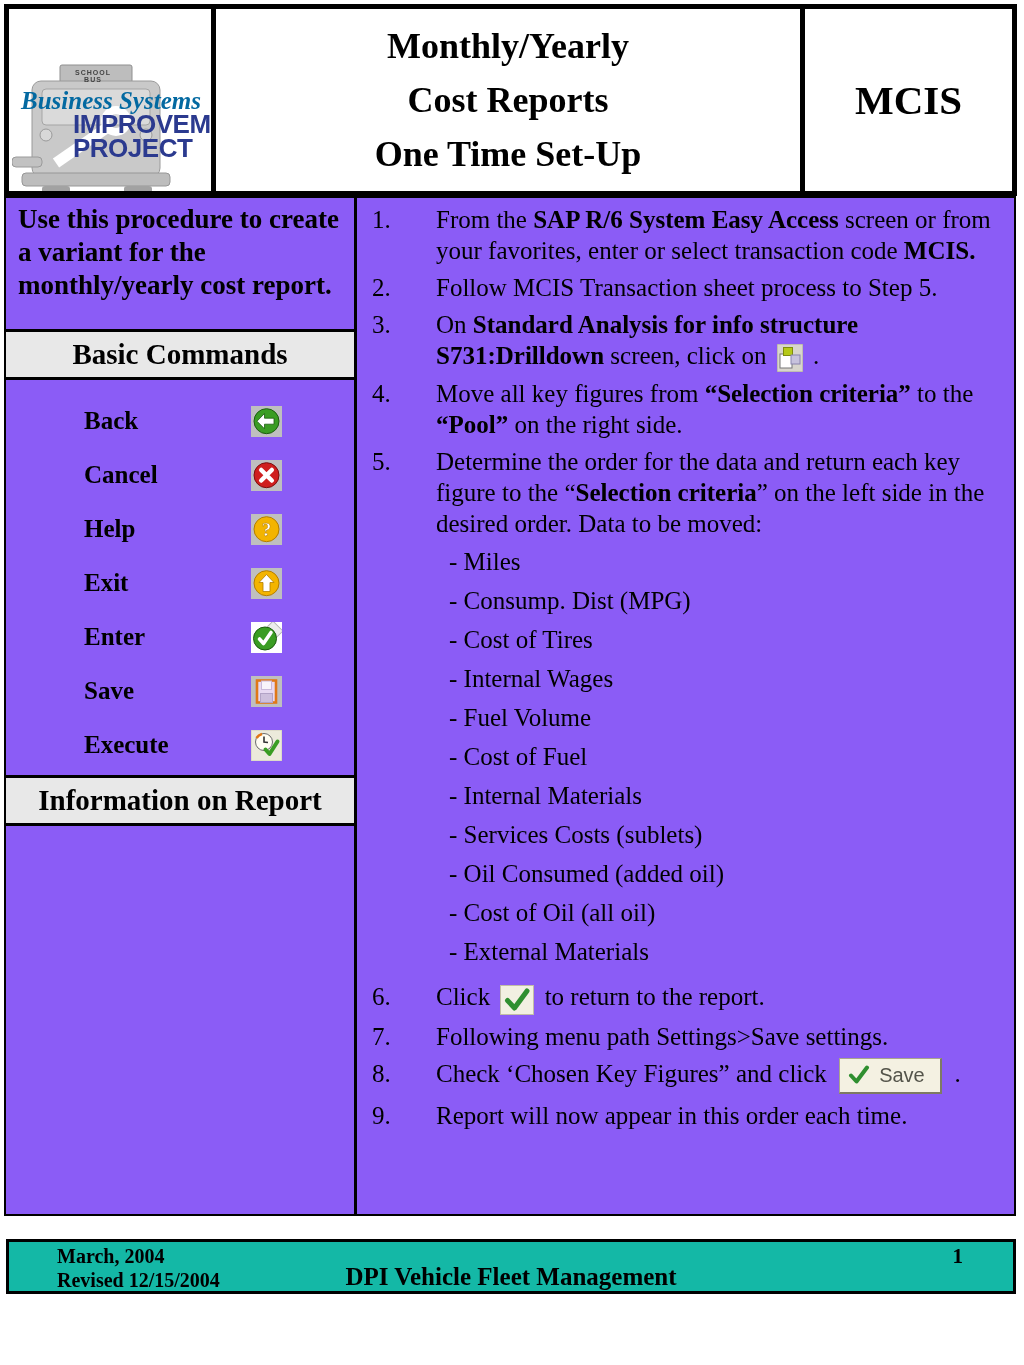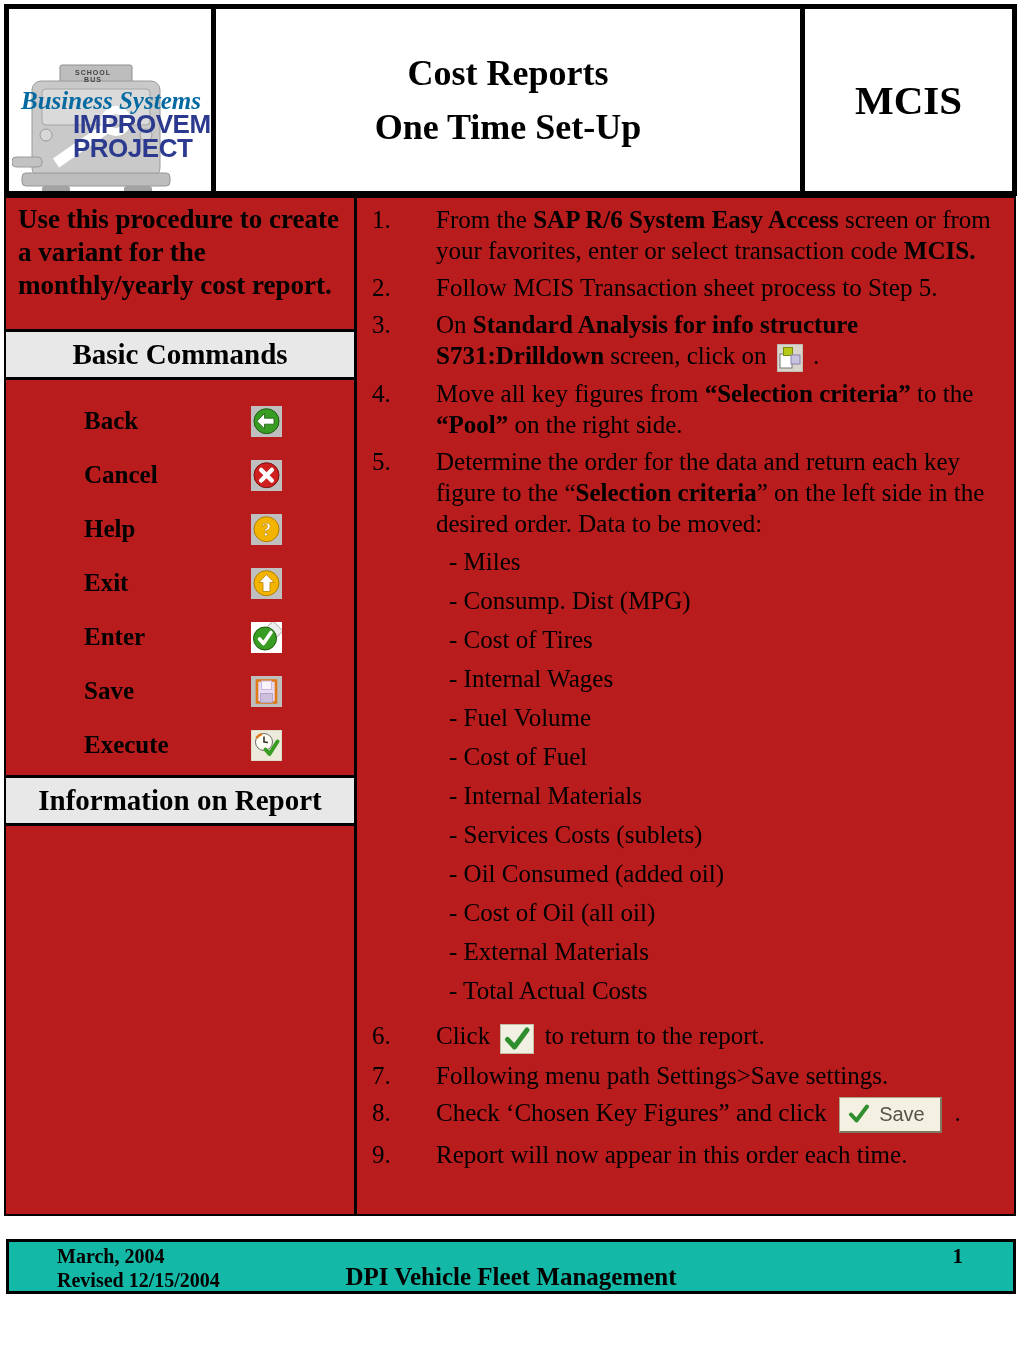--- a/index.html
+++ b/index.html
@@ -36,21 +36,21 @@
   .brand-mid, .brand-bottom {
     position:absolute; left:64px; font-family:"Liberation Sans", sans-serif;
     font-weight:bold; font-size:26px; color:#2b3a8f; letter-spacing:-0.5px; white-space:nowrap;
   }
   .brand-mid { top:100px; }
   .brand-bottom { top:124px; }
 
   
   .body-box {
     position:absolute; left:4px; top:196px; width:1012px; height:1020px;
-    border:2px solid #000; box-sizing:border-box; display:flex; background:#b91c1c;
+    border:2px solid #000; box-sizing:border-box; display:flex; background:#8b5cf6;
   }
   .left-col { width:351px; border-right:3px solid #000; box-sizing:border-box; display:flex; flex-direction:column; }
   .intro {
     height:131px; box-sizing:border-box; padding:5px 12px 0 12px;
     font-weight:bold; font-size:27px; line-height:1.23;
   }
   .section-bar {
     border-top:3px solid #000; border-bottom:3px solid #000; background:#e8e8e8;
     text-align:center; font-weight:bold; font-size:29px; padding:6px 11px;
   }
@@ -111,20 +111,21 @@
           <line x1="44" y1="102" x2="96" y2="66" stroke="#ffffff" stroke-width="11"></line>
           <circle cx="104" cy="60" r="11" fill="none" stroke="#ffffff" stroke-width="8"></circle>
         </g>
       </svg>
       <span class="bus-sign-text">SCHOOL BUS</span>
       <span class="brand-top">Business Systems</span>
       <span class="brand-mid">IMPROVEMENT</span>
       <span class="brand-bottom">PROJECT</span>
     </div>
     <div class="title-cell">
+      <div>Monthly/Yearly</div>
       <div>Cost Reports</div>
       <div>One Time Set-Up</div>
     </div>
     <div class="code-cell">MCIS</div>
   </div>
 
   <div class="body-box">
 
     <div class="left-col">
       <div class="intro">Use this procedure to create a variant for the monthly/yearly cost report.</div>
@@ -233,21 +234,20 @@
             <div class="sub-item">- Consump. Dist (MPG)</div>
             <div class="sub-item">- Cost of Tires</div>
             <div class="sub-item">- Internal Wages</div>
             <div class="sub-item">- Fuel Volume</div>
             <div class="sub-item">- Cost of Fuel</div>
             <div class="sub-item">- Internal Materials</div>
             <div class="sub-item">- Services Costs (sublets)</div>
             <div class="sub-item">- Oil Consumed (added oil)</div>
             <div class="sub-item">- Cost of Oil (all oil)</div>
             <div class="sub-item">- External Materials</div>
-            <div class="sub-item">- Total Actual Costs</div>
           </div>
         </div>
       </div>
 
       <div class="step">
         <div class="step-num">6.</div>
         <div class="step-text"><span>Click </span><svg class="inline-icon" width="34" height="30" viewBox="0 0 34 30">
               <rect x="0.5" y="0.5" width="33" height="29" fill="#f2f0e2" stroke="#c2bea6"></rect>
               <path d="M7.5 15.5 L14.5 23 L27 6" stroke="#2f8f2f" stroke-width="5" fill="none" stroke-linecap="round" stroke-linejoin="round"></path>
             </svg><span> to return to the report.</span></div>

